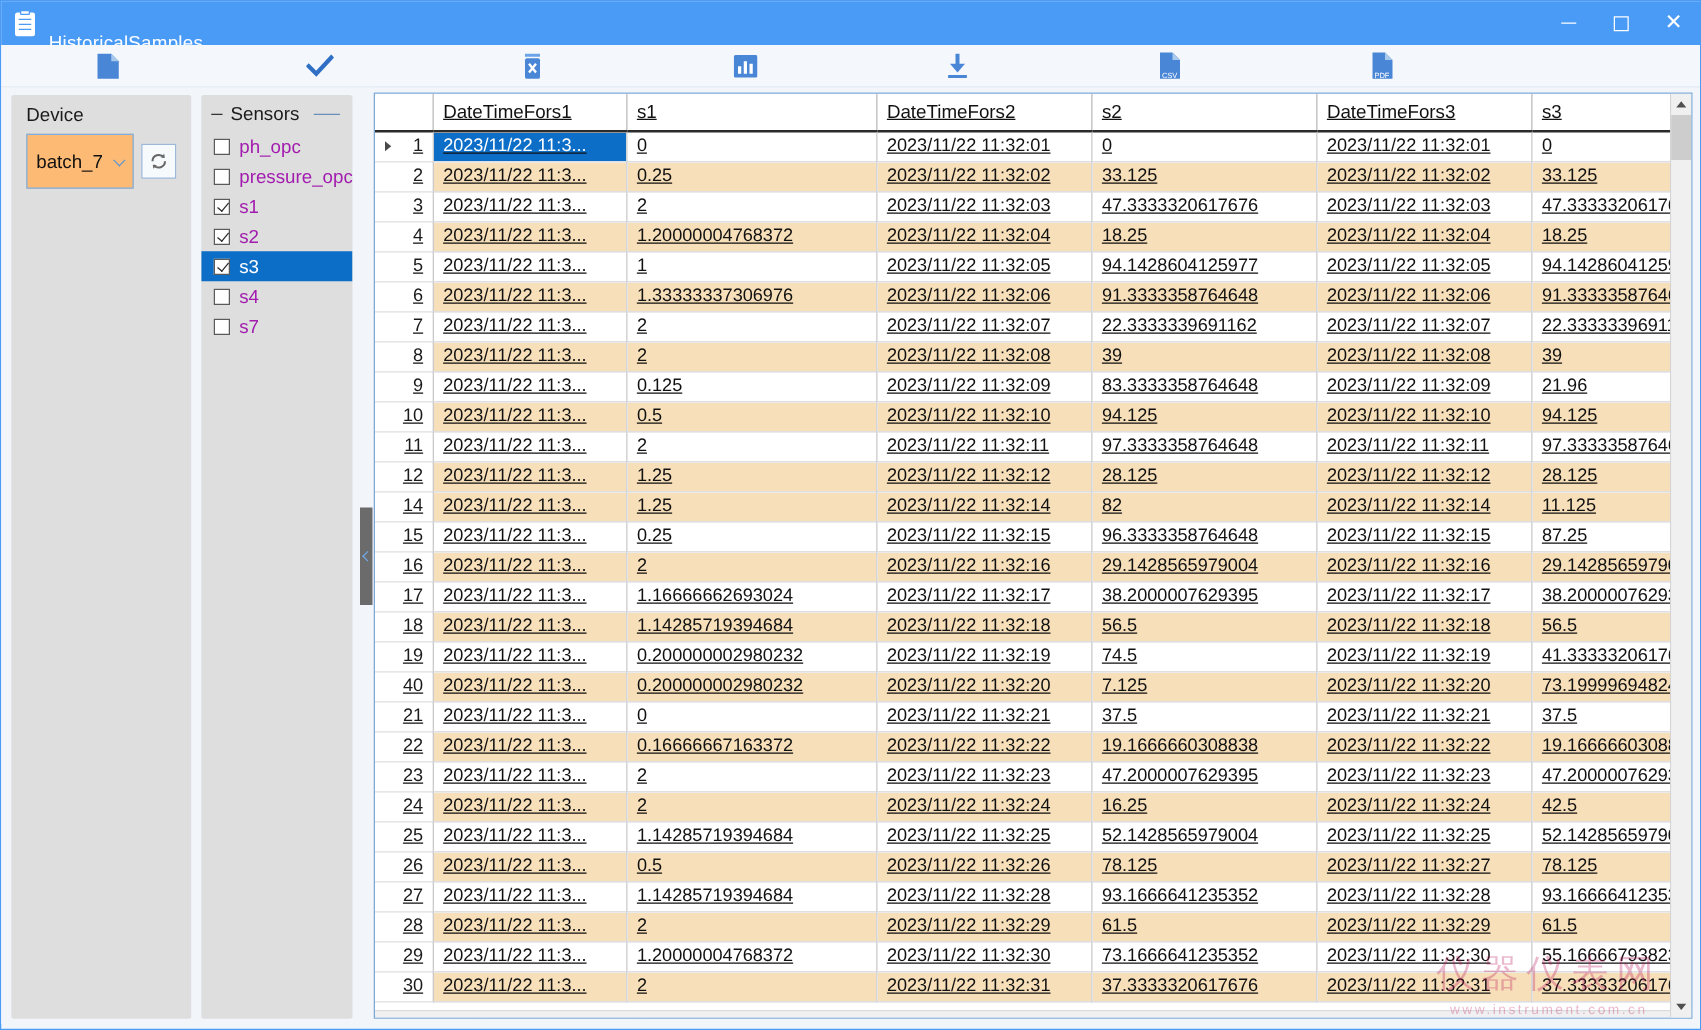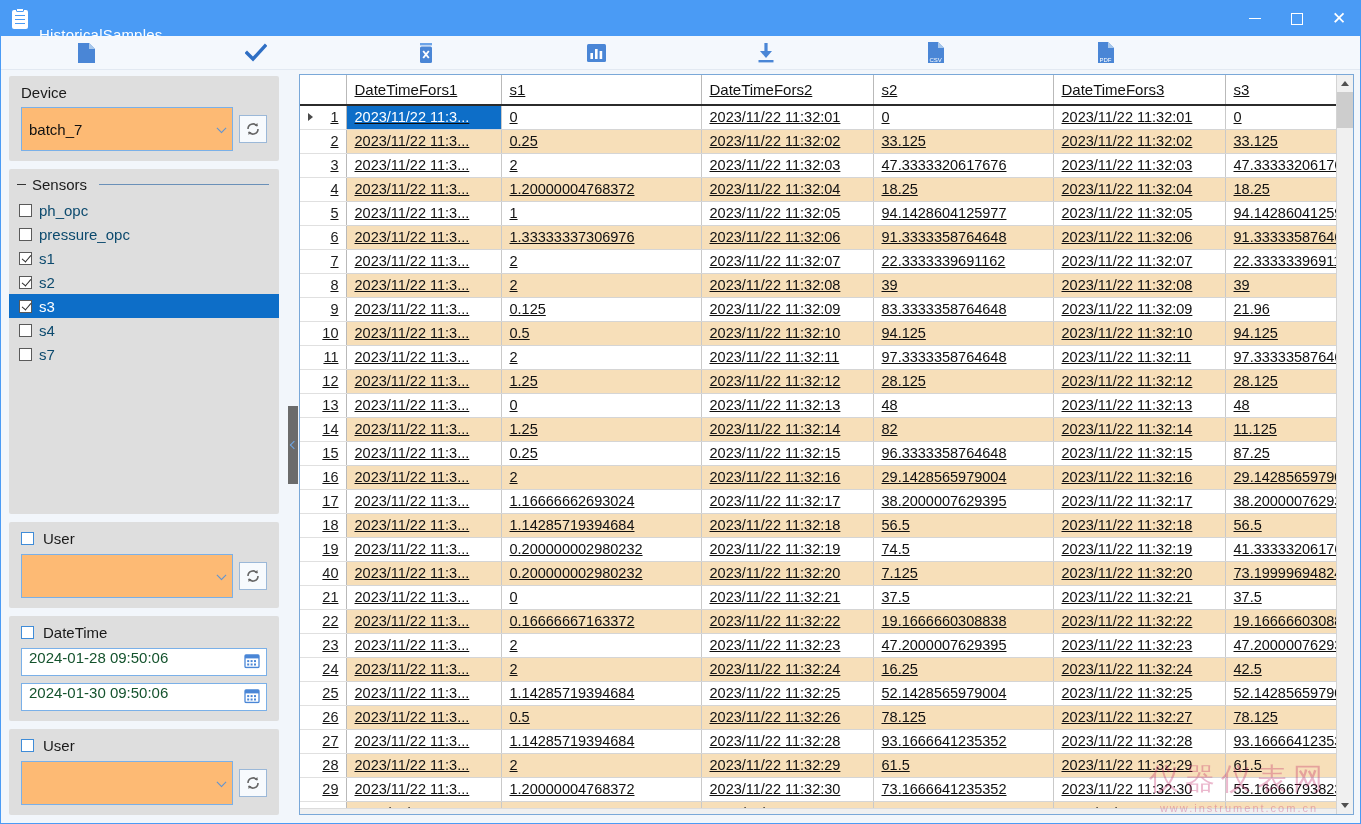--- a/index.html
+++ b/index.html
@@ -76,21 +76,21 @@
     cursor: pointer;
   }
   .tbtn svg { display: block; }
 
   
   .body { flex: 1 1 auto; display: flex; min-height: 0; padding: 0 0 4px 0; }
 
   
   .sidebar {
     width: 286px; flex: 0 0 286px;
-    display: flex; flex-direction: column;
+    display: flex; flex-direction: row;
     padding: 6px 8px 4px 8px;
     background: #f2f6fb;
     gap: 8px;
   }
   .panel {
     background: #dedede;
     border-radius: 2px;
     padding: 8px 12px 10px 12px;
   }
   .panel-label {
@@ -136,21 +136,21 @@
     gap: 6px;
   }
   .group-head .dash { width: 9px; height: 1.5px; background: #333; }
   .group-head .gtitle { font-size: 15px; color: #1b1b1b; }
   .group-head .hline { flex: 1 1 auto; height: 1.5px; background: #6a90b8; margin-left: 6px; }
   .sensor-list { flex: 1 1 auto; overflow: hidden; padding-top: 1px; }
   .sensor-item {
     height: 24px;
     display: flex; align-items: center; gap: 7px;
     padding-left: 10px;
-    font-size: 15px; color: #0c4a6e;
+    font-size: 15px; color: #a21caf;
     cursor: pointer;
   }
   .sensor-item.selected { background: #0d6ec8; color: #ffffff; }
   .cbox {
     width: 13px; height: 13px; flex: 0 0 13px;
     border: 1px solid #5a5a5a;
     background: #ffffff;
     position: relative;
   }
   .cbox.checked::after {
@@ -669,29 +669,20 @@
               </tr>
               <tr class="alt">
                 <td class="rowhdr">12</td>
                 <td>2023/11/22 11:3...</td>
                 <td>1.25</td>
                 <td>2023/11/22 11:32:12</td>
                 <td>28.125</td>
                 <td>2023/11/22 11:32:12</td>
                 <td>28.125</td>
               </tr>
-              <tr class="norm">
-                <td class="rowhdr">13</td>
-                <td>2023/11/22 11:3...</td>
-                <td>0</td>
-                <td>2023/11/22 11:32:13</td>
-                <td>48</td>
-                <td>2023/11/22 11:32:13</td>
-                <td>48</td>
-              </tr>
               <tr class="alt">
                 <td class="rowhdr">14</td>
                 <td>2023/11/22 11:3...</td>
                 <td>1.25</td>
                 <td>2023/11/22 11:32:14</td>
                 <td>82</td>
                 <td>2023/11/22 11:32:14</td>
                 <td>11.125</td>
               </tr>
               <tr class="norm">

